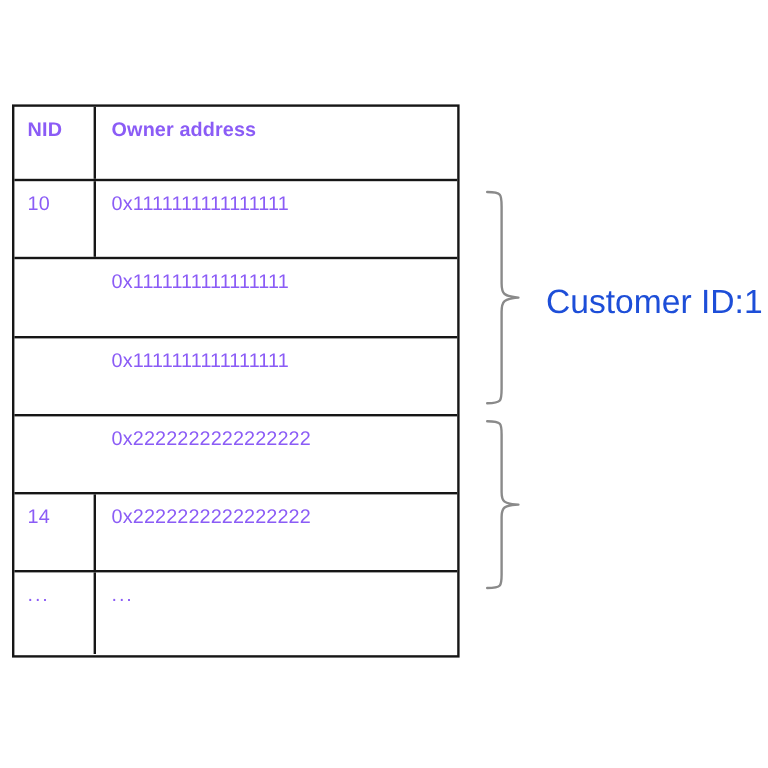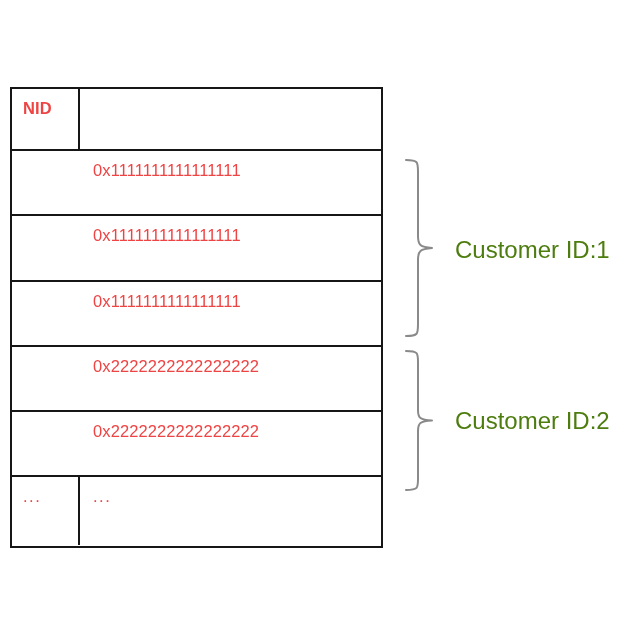--- a/index.html
+++ b/index.html
@@ -55,21 +55,21 @@
     position: absolute;
     left: 68px;
     top: 0;
     right: 0;
     height: 100%;
     box-sizing: border-box;
     padding: 9px 0 0 13px;
   }
   .celltext {
     font-size: 16.5px;
-    color: #ef4444;
+    color: #8b5cf6;
     line-height: 20px;
     white-space: nowrap;
     letter-spacing: 0.1px;
   }
   .celltext.head {
     font-weight: bold;
     font-size: 16.5px;
   }
   .celltext.dots {
     letter-spacing: 1.5px;
@@ -87,40 +87,46 @@
     width: 100%;
     height: 100%;
   }
   .brace svg {
     display: block;
     width: 100%;
     height: 100%;
   }
   .brace-label {
     position: absolute;
-    font-size: 24px;
-    color: #4d7c0f;
+    font-size: 28px;
+    color: #1d4ed8;
     white-space: nowrap;
     line-height: 1;
   }
 </style>
 </head>
 <body>
 
 <div id="canvas">
 
   <div id="nid-table">
 
     <div class="trow" style="top:0px;height:62px;">
       <div class="cell-nid">
         <span class="celltext head">NID</span>
       </div>
+      <div class="cell-addr">
+        <span class="celltext head">Owner address</span>
+      </div>
     </div>
 
     <div class="trow" style="top:62px;height:65px;">
+      <div class="cell-nid">
+        <span class="celltext">10</span>
+      </div>
       <div class="cell-addr">
         <span class="celltext">0x1111111111111111</span>
       </div>
     </div>
 
     <div class="trow" style="top:127px;height:66px;">
       <div class="cell-addr">
         <span class="celltext">0x1111111111111111</span>
       </div>
     </div>
@@ -131,20 +137,23 @@
       </div>
     </div>
 
     <div class="trow" style="top:258px;height:65px;">
       <div class="cell-addr">
         <span class="celltext">0x2222222222222222</span>
       </div>
     </div>
 
     <div class="trow" style="top:323px;height:65px;">
+      <div class="cell-nid">
+        <span class="celltext">14</span>
+      </div>
       <div class="cell-addr">
         <span class="celltext">0x2222222222222222</span>
       </div>
     </div>
 
     <div class="trow last" style="top:388px;height:68px;">
       <div class="cell-nid">
         <span class="celltext dots">...</span>
       </div>
       <div class="cell-addr">
@@ -163,15 +172,14 @@
   </div>
   <div class="brace-label" style="left:455px; top:238px;">Customer ID:1</div>
 
   <div class="brace-group" style="left:398px; top:349px; width:40px; height:143px;">
     <div class="brace">
       <svg viewBox="0 0 40 143" preserveAspectRatio="none">
         <path d="M 8 2 C 20 2 20 4 20 13 L 20 61 C 20 69 22 71 34 71.5 C 22 72 20 74 20 82 L 20 130 C 20 139 20 141 8 141" fill="none" stroke="#8a8a8a" stroke-width="2" stroke-linecap="round" stroke-linejoin="round"></path>
       </svg>
     </div>
   </div>
-  <div class="brace-label" style="left:455px; top:409px;">Customer ID:2</div>
 
 </div>
 
 </body></html>

